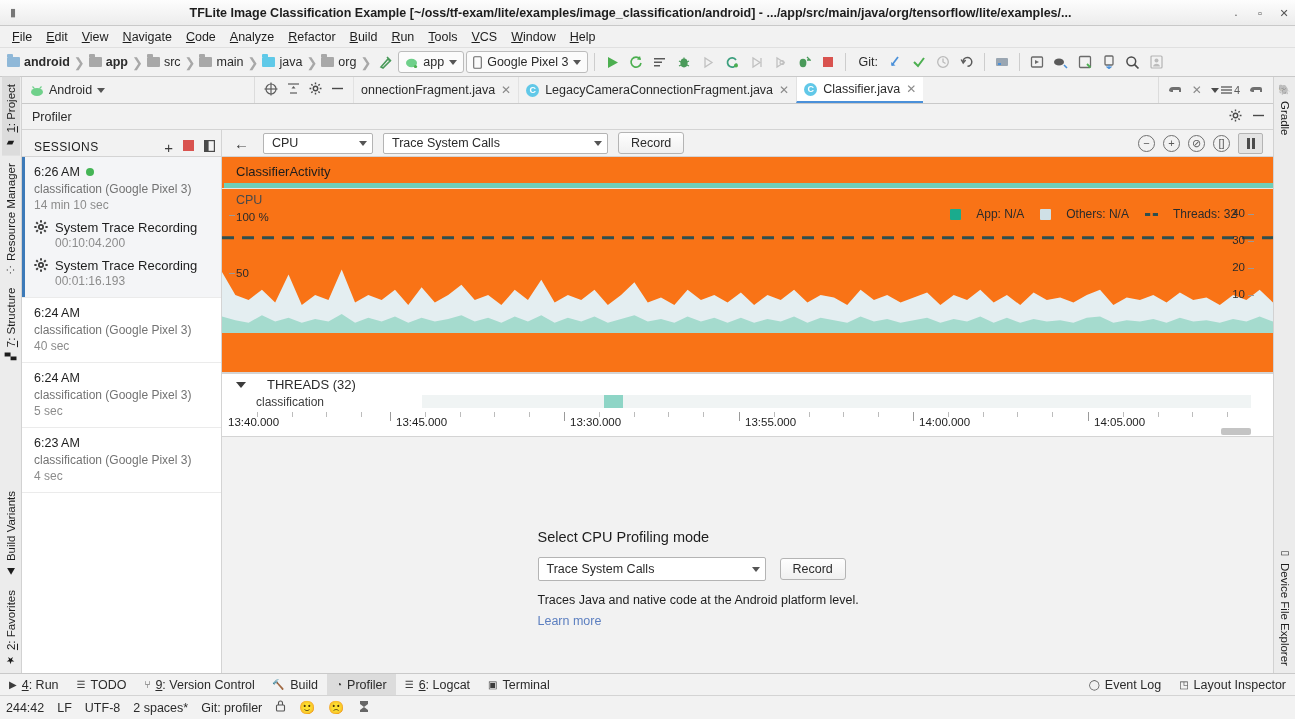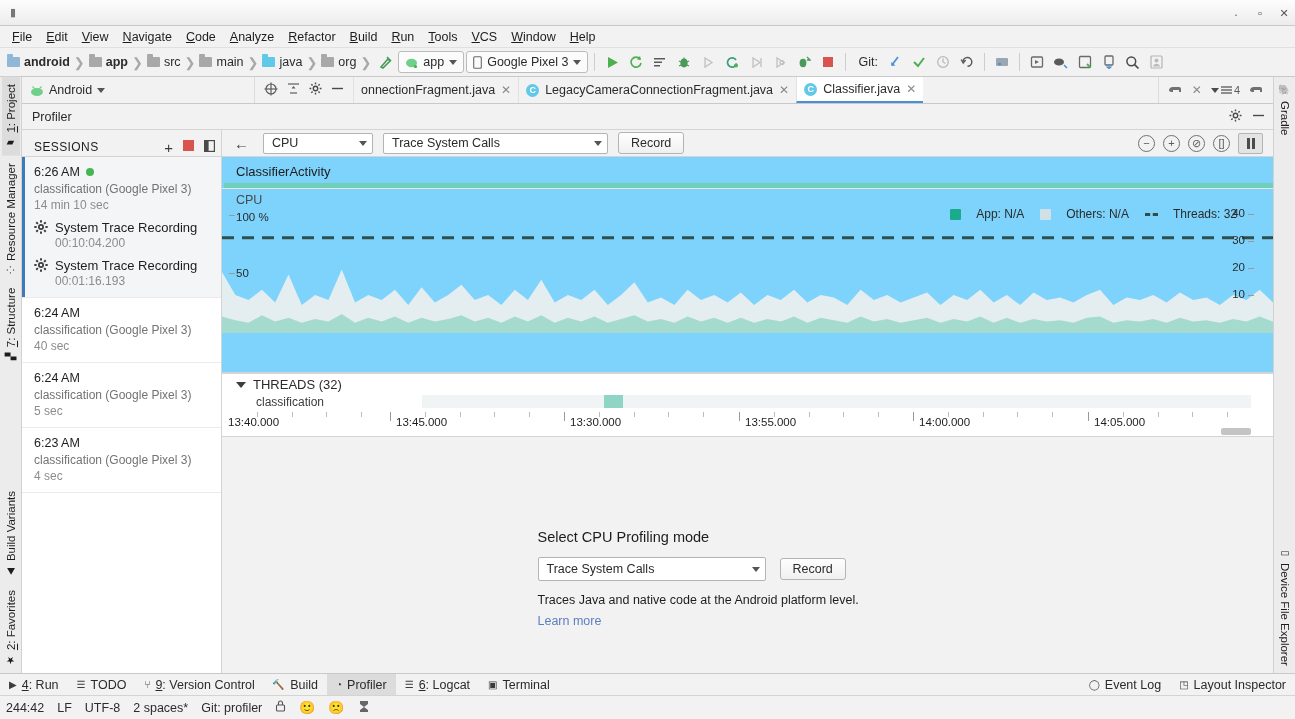--- a/index.html
+++ b/index.html
@@ -168,37 +168,37 @@
     height: 22px; padding: 0 12px; border: 1px solid #b4b4b4; border-radius: 3px;
     background: linear-gradient(#fefefe,#f0f0f0); font-size: 12.5px;
     display: flex; align-items: center;
   }
   .cpu-tb-right { margin-left: auto; display: flex; align-items: center; gap: 8px; padding-right: 4px; }
   .rico { width: 17px; height: 17px; border-radius: 50%; border: 1.3px solid #707070; display: flex; align-items: center; justify-content: center; font-size: 11px; color: #5a5a5a; }
   .pausebtn { width: 25px; height: 21px; border: 1px solid #b4b4b4; border-radius: 2px; background: #e4e4e4; display:flex;align-items:center;justify-content:center;gap:2px; }
   .pausebtn i { width: 3px; height: 11px; background: #4b4b4b; display:block; }
 
   
-  .stage { position: relative; height: 216px; min-height: 216px; border-bottom: 1px solid #d4d4d4; background: #7dd3fc; overflow: hidden; }
+  .stage { position: relative; height: 216px; min-height: 216px; border-bottom: 1px solid #d4d4d4; background: #f97316; overflow: hidden; }
   .act-label { font-size: 13px; padding: 7px 0 4px 14px; color: #1d1d1d; }
   .act-bar { height: 5px; background: #6fcfb8; margin: 0 0 0 2px; }
   .cpu-zone { position: relative; height: 145px; border-top: 1px solid #e6e6e6; }
   .cpu-kicker { position: absolute; left: 14px; top: 4px; font-size: 12.5px; color: #4a4a4a; }
   .cpu-pct { position: absolute; left: 14px; top: 22px; font-size: 11.5px; color: #2b2b2b; }
   .axis-l { position: absolute; left: 14px; font-size: 11.5px; color: #2b2b2b; }
   .axis-r { position: absolute; right: 28px; font-size: 11.5px; color: #2b2b2b; }
   .tick-r { position: absolute; right: 19px; width: 6px; height: 1px; background: #9a9a9a; }
   .tick-l { position: absolute; left: 7px; width: 6px; height: 1px; background: #9a9a9a; }
   .legend { position: absolute; right: 36px; top: 18px; display: flex; align-items: center; gap: 16px; font-size: 12px; }
   .legend .item { display: flex; align-items: center; gap: 15px; }
   .sw { width: 11px; height: 11px; border-radius: 1px; }
   .dash { width: 13px; height: 0; border-top: 3px dashed #2f4f4f; }
   svg.chart { position: absolute; left: 0; bottom: 0; width: 100%; height: 145px; }
 
-  .threads-hd { height: 22px; display: flex; align-items: center; gap: 7px; padding-left: 14px; font-size: 13px; border-top: 1px solid #d4d4d4; background:#fff; }
+  .threads-hd { height: 22px; display: flex; align-items: center; gap: 21px; padding-left: 14px; font-size: 13px; border-top: 1px solid #d4d4d4; background:#fff; }
   .tri { width:0;height:0;border-left:5px solid transparent;border-right:5px solid transparent;border-top:6px solid #3c3c3c; }
   .thread-row { height: 17px; padding-left: 34px; font-size: 12px; color: #3c3c3c; position: relative; overflow:hidden; }
   .thread-track { position:absolute; left:200px; right:22px; top:0; height: 13px; background:#f0f4f4; }
   .thread-track i { position:absolute; top:0; height:13px; background:#8ed5c6; }
 
   .timeaxis { height: 25px; min-height: 25px; position: relative; background: #fff; border-bottom: 1px solid #d4d4d4; }
   .tlabel { position: absolute; top: 4px; font-size: 11.5px; color: #1d1d1d; }
   .tline { position: absolute; top: 0; width: 1px; background: #9a9a9a; }
   .scroll-thumb { position: absolute; right: 22px; bottom: 1px; width: 30px; height: 7px; background: #c4c4c4; border-radius: 2px; }
 
@@ -226,20 +226,21 @@
     padding: 0 8px 0 6px; gap: 8px; font-size: 12.5px;
   }
   .status-msg { flex: 1; display: flex; align-items: center; gap: 7px; }
   .status-right { display: flex; align-items: center; gap: 13px; }
 </style>
 </head>
 <body>
 
 <div class="titlebar">
   <div class="title-ico">▮</div>
+  <div class="title-text">TFLite Image Classification Example [~/oss/tf-exam/lite/examples/image_classification/android] - .../app/src/main/java/org/tensorflow/lite/examples/...</div>
   <div class="win-btns">
     <span>‧</span>
     <span>▫</span>
     <span>✕</span>
   </div>
 </div>
 
 <div class="menubar" id="menubar">
     <div><u>F</u>ile</div>
     <div><u>E</u>dit</div>

